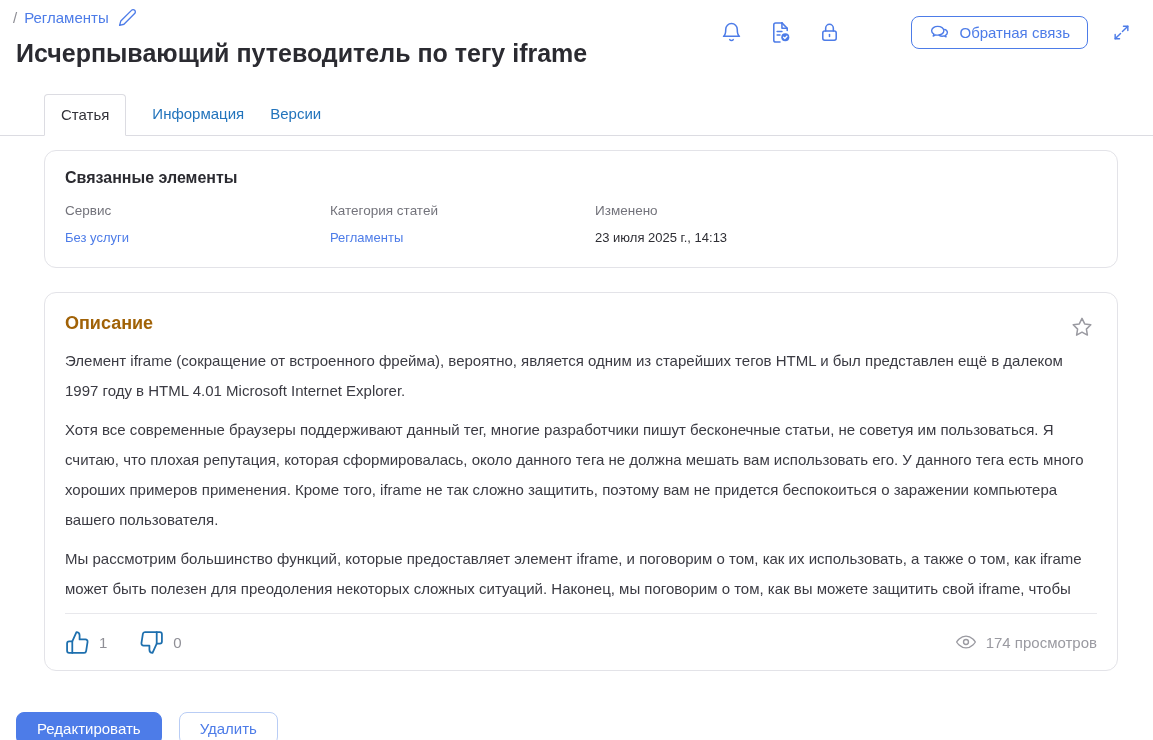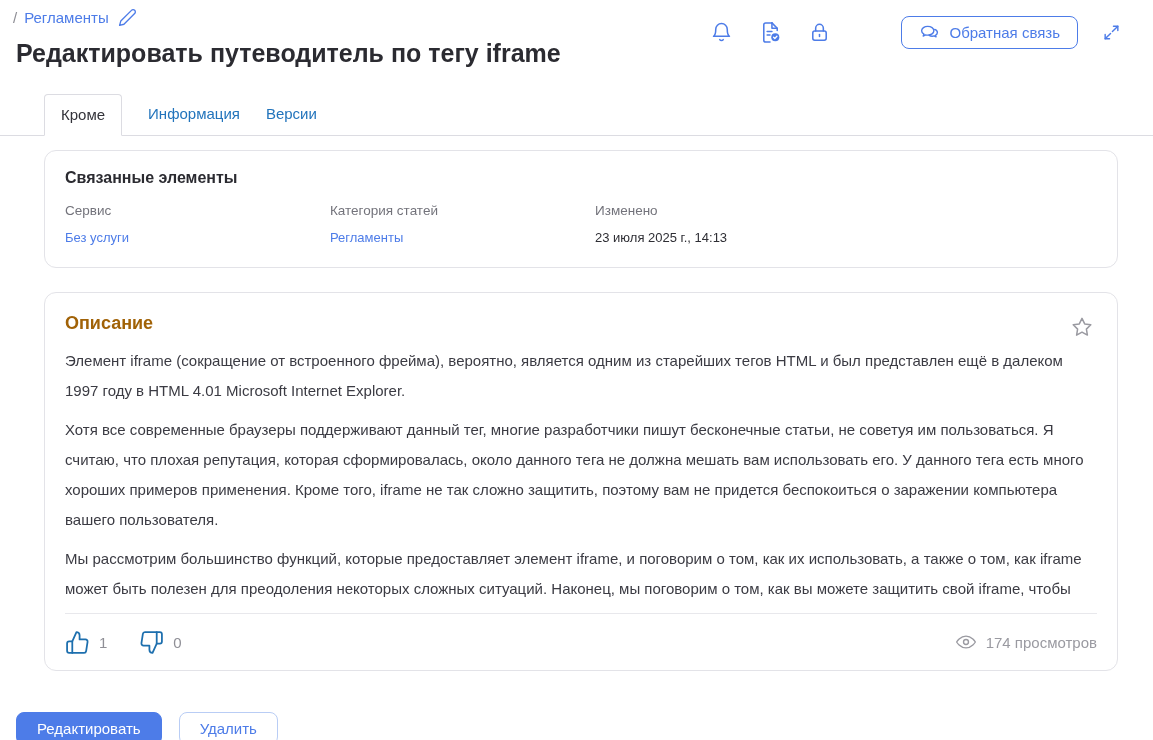--- a/index.html
+++ b/index.html
@@ -12,21 +12,21 @@
   }
   svg { display:block; }
 
   
   .topbar { position:relative; padding:8px 22px 0 13px; }
   .breadcrumb { display:flex; align-items:center; gap:7px; font-size:15px; color:#8d8d94; }
   .bc-link { color:#4d7ce8; text-decoration:none; cursor:pointer; }
   .bc-edit { color:#4d7ce8; cursor:pointer; margin-left:2px; display:flex; }
   .page-title { margin:12px 3px 0; font-size:25px; font-weight:700; color:#2b2b31; }
 
-  .topbar-right { position:absolute; top:16px; right:32px; display:flex; align-items:center; }
+  .topbar-right { position:absolute; top:16px; right:22px; display:flex; align-items:center; }
   .icon-btn { color:#4d7ce8; cursor:pointer; margin-right:26px; display:flex; }
   .feedback-btn {
     display:flex; align-items:center; gap:9px;
     border:1px solid #4d7ce8; background:#fff; color:#4d7ce8;
     border-radius:8px; height:33px; padding:0 17px; font-size:15px;
     font-family:inherit; cursor:pointer; margin-left:44px;
   }
   .expand-btn { margin:0 0 0 24px; }
 
   
@@ -78,21 +78,21 @@
 <div class="topbar">
   <div class="breadcrumb">
     <span>/</span>
     <a class="bc-link">Регламенты</a>
     <span class="bc-edit">
       <svg width="19" height="19" viewBox="0 0 24 24" fill="none" stroke="currentColor" stroke-width="1.7" stroke-linecap="round" stroke-linejoin="round">
           <path d="M17 3a2.83 2.83 0 1 1 4 4L7.5 20.5 2 22l1.5-5.5L17 3z"></path>
         </svg>
     </span>
   </div>
-  <h1 class="page-title">Редактировать путеводитель по тегу iframe</h1>
+  <h1 class="page-title">Исчерпывающий путеводитель по тегу iframe</h1>
 
   <div class="topbar-right">
     <span class="icon-btn">
       <svg width="23" height="23" viewBox="0 0 24 24" fill="none" stroke="currentColor" stroke-width="1.6" stroke-linecap="round" stroke-linejoin="round">
           <path d="M18 8.6a6 6 0 0 0-12 0c0 6-2.3 7.4-2.3 7.4h16.6S18 14.6 18 8.6"></path>
           <path d="M10.2 19.4a2.1 2.1 0 0 0 3.6 0"></path>
         </svg>
     </span>
     <span class="icon-btn">
       <svg width="23" height="23" viewBox="0 0 24 24" fill="none" stroke="currentColor" stroke-width="1.6" stroke-linecap="round" stroke-linejoin="round">
@@ -125,21 +125,21 @@
           <path d="M14.5 4H20v5.5"></path>
           <path d="M20 4l-6.8 6.8"></path>
           <path d="M9.5 20H4v-5.5"></path>
           <path d="M4 20l6.8-6.8"></path>
         </svg>
     </span>
   </div>
 </div>
 
 <div class="tabs">
-  <div class="tab tab-active">Кроме</div>
+  <div class="tab tab-active">Статья</div>
   <div class="tab tab-link">Информация</div>
   <div class="tab tab-link">Версии</div>
 </div>
 
 <div class="content">
 
   <div class="card card-related">
     <div class="related-title">Связанные элементы</div>
     <div class="related-fields">
       <div class="field">

